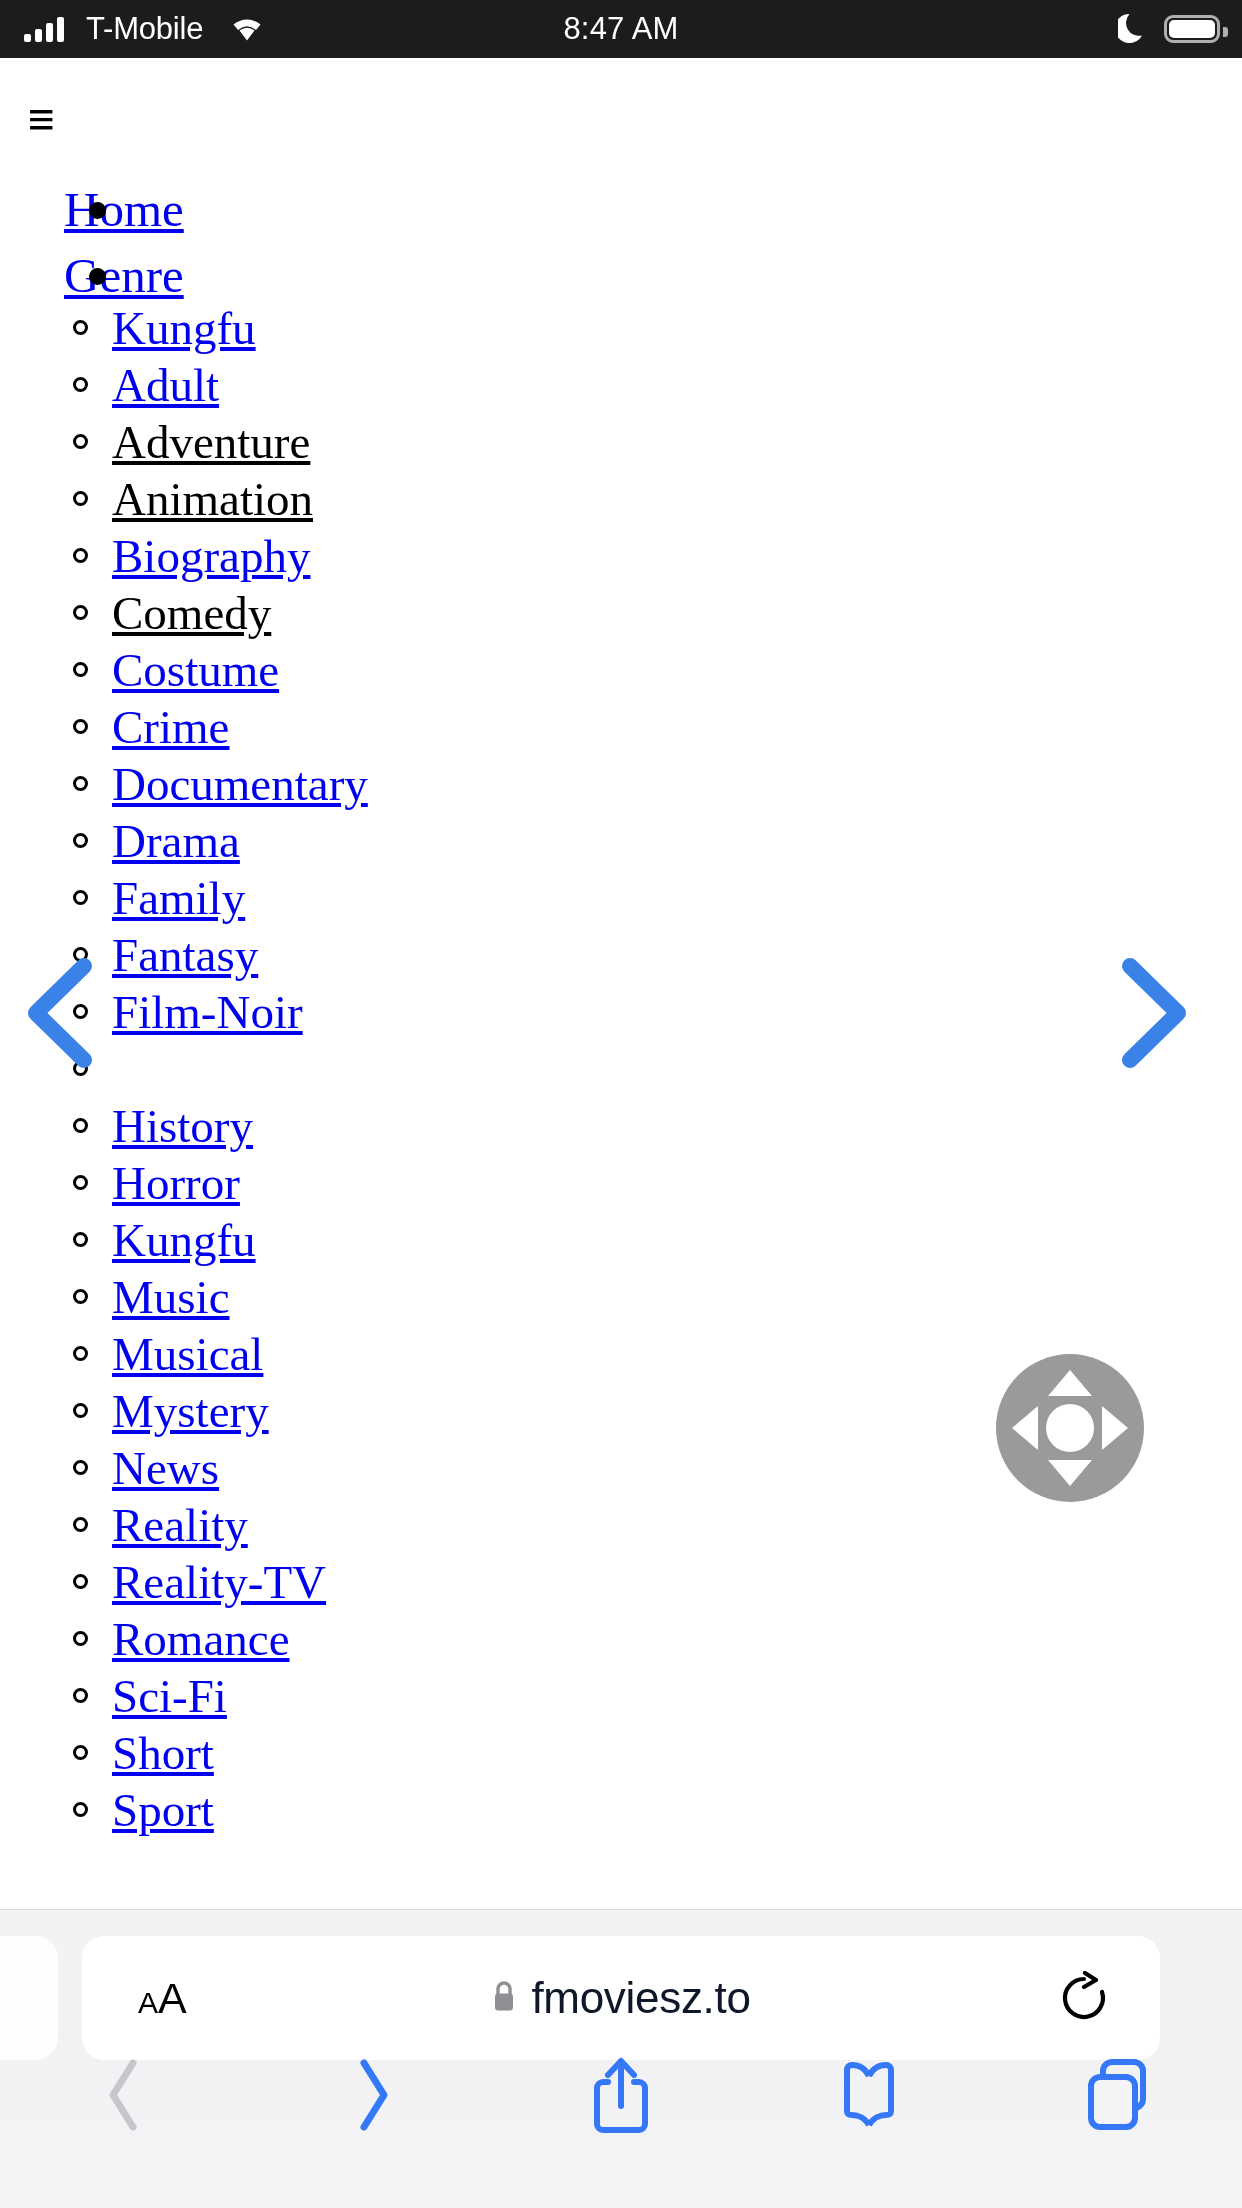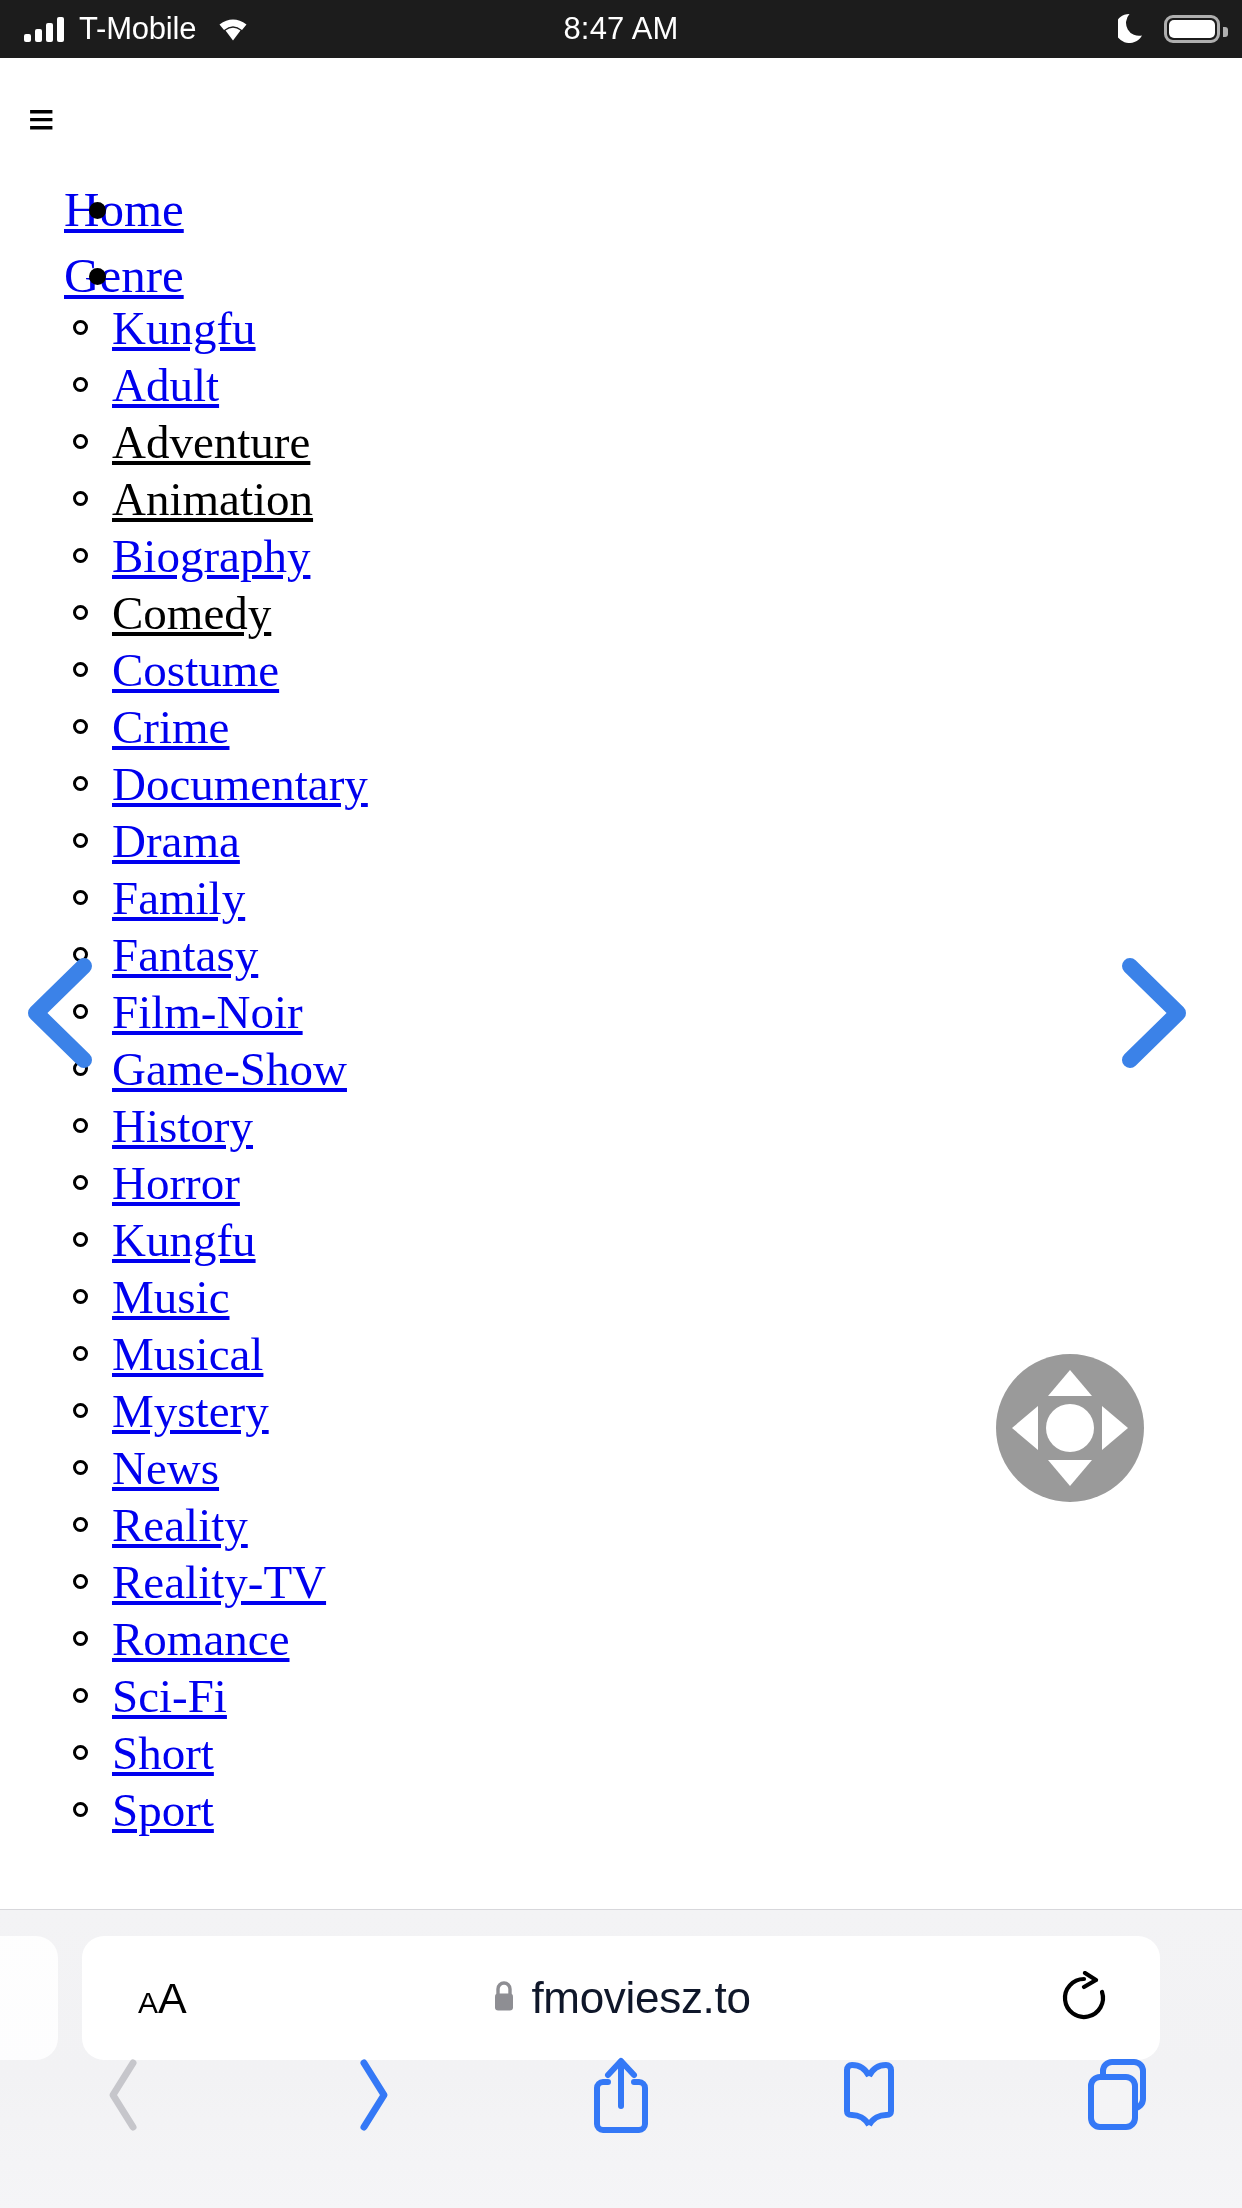--- a/index.html
+++ b/index.html
@@ -20,21 +20,21 @@
   #status-bar{
     position:absolute; top:0; left:0;
     width:1242px; height:58px;
     background:#1c1c1c;
     color:#ffffff;
     font-family:"Liberation Sans", sans-serif;
     display:flex; align-items:center;
   }
   #status-left{
     position:absolute; left:24px; top:0; height:58px;
-    display:flex; align-items:center; gap:15px;
+    display:flex; align-items:center; gap:22px;
   }
   .sig-bars{ display:flex; align-items:flex-end; gap:4px; height:26px; }
   .sig-bars i{ display:block; width:7px; background:#ffffff; border-radius:2px; }
   .sig-bars i:nth-child(1){ height:8px; }
   .sig-bars i:nth-child(2){ height:13px; }
   .sig-bars i:nth-child(3){ height:19px; }
   .sig-bars i:nth-child(4){ height:25px; }
   #carrier-label{ font-size:31px; letter-spacing:-0.2px; }
   #wifi-icon{ margin-left:3px; }
   #status-time{
@@ -259,21 +259,21 @@
             <li><span class="bullet-circle"></span><a class="genre-link link-visited">Animation</a></li>
             <li><span class="bullet-circle"></span><a class="genre-link link-unvisited">Biography</a></li>
             <li><span class="bullet-circle"></span><a class="genre-link link-visited">Comedy</a></li>
             <li><span class="bullet-circle"></span><a class="genre-link link-unvisited">Costume</a></li>
             <li><span class="bullet-circle"></span><a class="genre-link link-unvisited">Crime</a></li>
             <li><span class="bullet-circle"></span><a class="genre-link link-unvisited">Documentary</a></li>
             <li><span class="bullet-circle"></span><a class="genre-link link-unvisited">Drama</a></li>
             <li><span class="bullet-circle"></span><a class="genre-link link-unvisited">Family</a></li>
             <li><span class="bullet-circle"></span><a class="genre-link link-unvisited">Fantasy</a></li>
             <li><span class="bullet-circle"></span><a class="genre-link link-unvisited">Film-Noir</a></li>
-            <li><span class="bullet-circle"></span><a class="genre-link link-unvisited">Game-Show</a></li>
+            <li><span class="bullet-circle"></span></li>
             <li><span class="bullet-circle"></span><a class="genre-link link-unvisited">History</a></li>
             <li><span class="bullet-circle"></span><a class="genre-link link-unvisited">Horror</a></li>
             <li><span class="bullet-circle"></span><a class="genre-link link-unvisited">Kungfu</a></li>
             <li><span class="bullet-circle"></span><a class="genre-link link-unvisited">Music</a></li>
             <li><span class="bullet-circle"></span><a class="genre-link link-unvisited">Musical</a></li>
             <li><span class="bullet-circle"></span><a class="genre-link link-unvisited">Mystery</a></li>
             <li><span class="bullet-circle"></span><a class="genre-link link-unvisited">News</a></li>
             <li><span class="bullet-circle"></span><a class="genre-link link-unvisited">Reality</a></li>
             <li><span class="bullet-circle"></span><a class="genre-link link-unvisited">Reality-TV</a></li>
             <li><span class="bullet-circle"></span><a class="genre-link link-unvisited">Romance</a></li>

